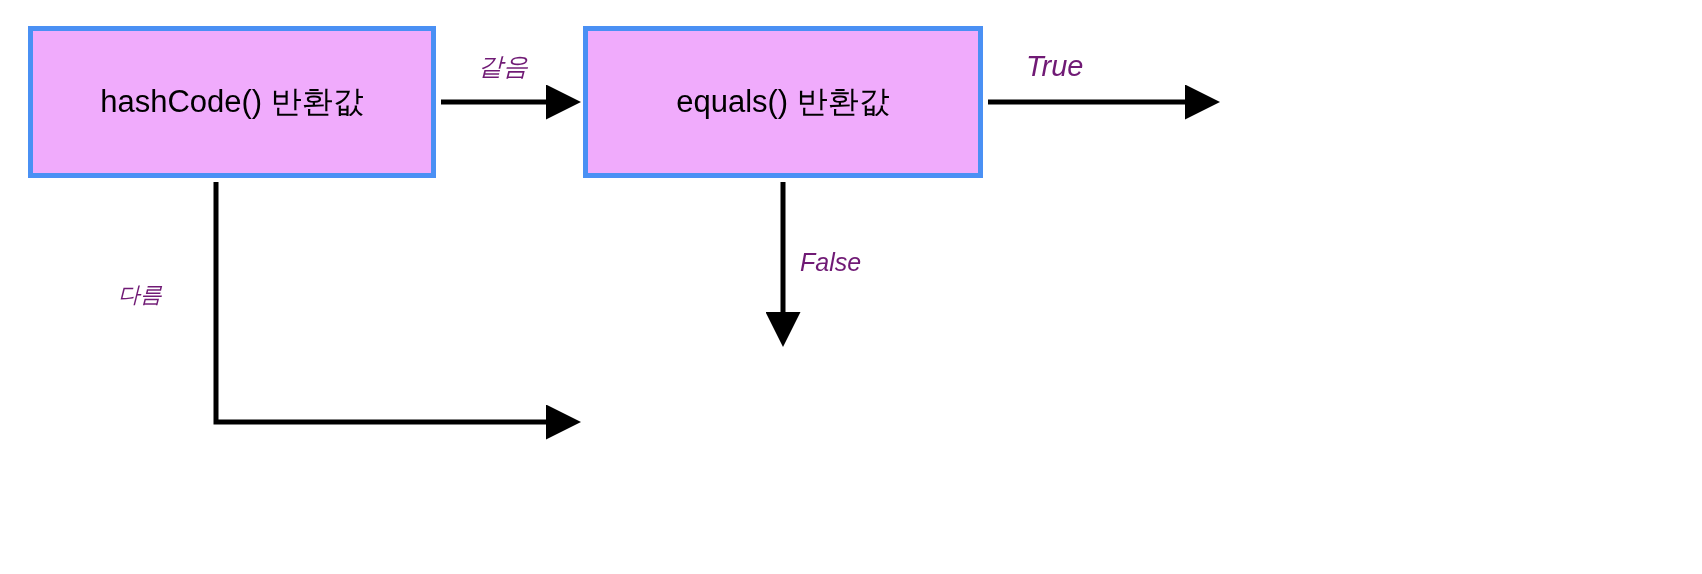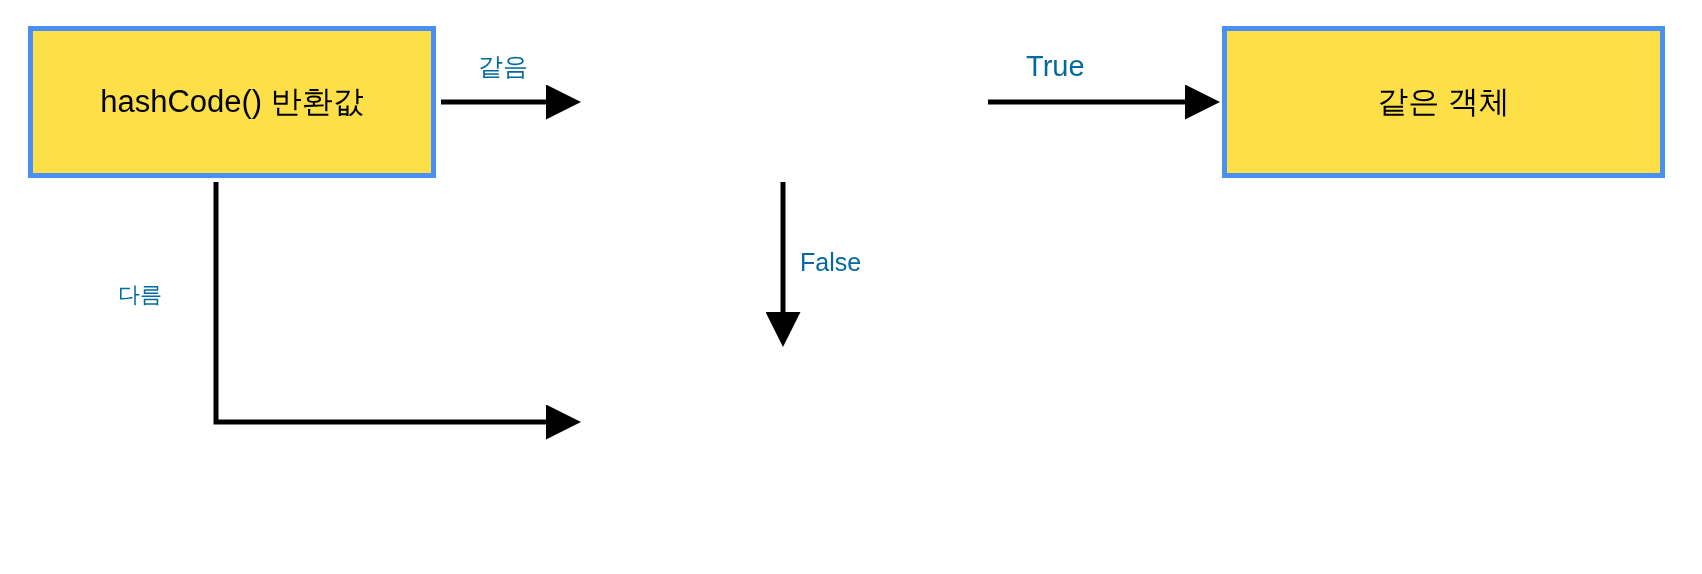--- a/index.html
+++ b/index.html
@@ -21,37 +21,38 @@
   #edges {
     position: absolute;
     left: 0;
     top: 0;
     width: 1702px;
     height: 574px;
   }
   .node {
     position: absolute;
     box-sizing: border-box;
-    background: #fde047;
+    background: #f0abfc;
     display: flex;
     align-items: center;
     justify-content: center;
     text-align: center;
     color: #000000;
     line-height: 1.2;
     white-space: nowrap;
   }
   .node-label {
     display: block;
   }
   .edge-label {
     position: absolute;
-    color: #0369a1;
+    color: #701a75;
     white-space: nowrap;
     line-height: 1;
+    font-style: italic;
   }
   
   #node-hashcode {
     left: 28px;  top: 26px;  width: 408px; height: 152px;
     border: 5px solid #4a90f4;
     font-size: 31px;
   }
   #node-equals {
     left: 583px; top: 26px;  width: 400px; height: 152px;
     border: 5px solid #4a90f4;
@@ -99,24 +100,24 @@
 
     <g>
       <path d="M 216,182 L 216,422 L 574,422" fill="none" stroke="#000000" stroke-width="5" marker-end="url(#arrowhead)"></path>
     </g>
   </svg>
 
   <div class="node" id="node-hashcode">
     <span class="node-label">hashCode() 반환값</span>
   </div>
 
+  <div class="node" id="node-equals">
+    <span class="node-label">equals() 반환값</span>
+  </div>
 
-  <div class="node" id="node-same">
-    <span class="node-label">같은 객체</span>
-  </div>
 
 
   <span class="edge-label" id="label-same-hash">같음</span>
 
   <span class="edge-label" id="label-true">True</span>
 
   <span class="edge-label" id="label-false">False</span>
 
   <span class="edge-label" id="label-different">다름</span>
 

